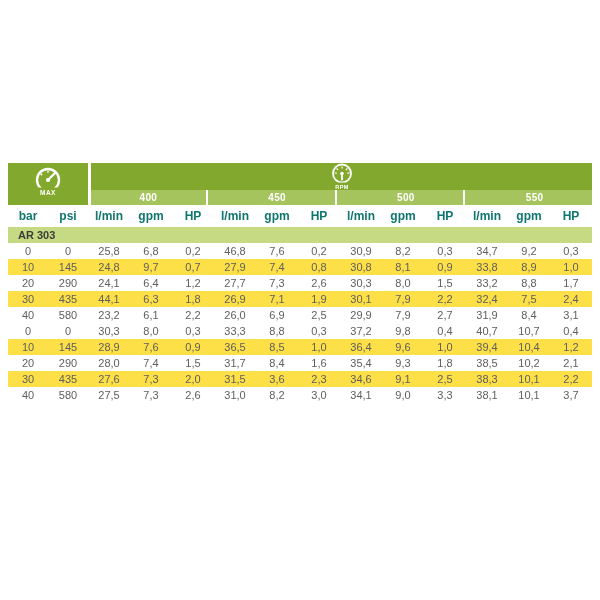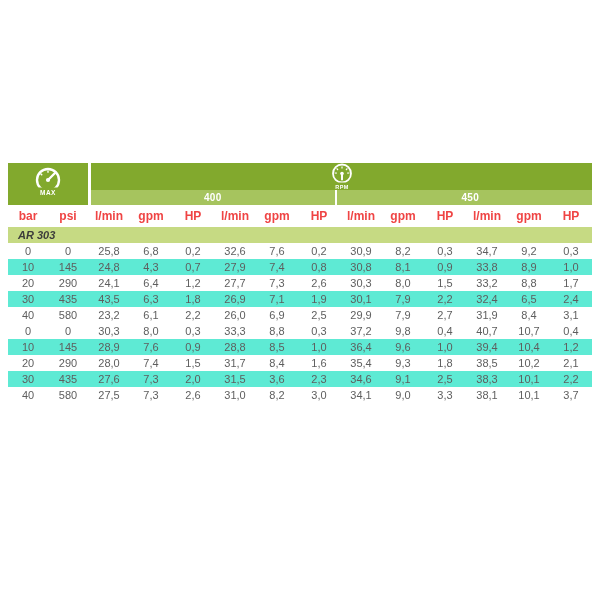--- a/index.html
+++ b/index.html
@@ -13,27 +13,27 @@
             display:flex;align-items:center;justify-content:center;}
   .head-right{flex:1;display:flex;flex-direction:column;min-width:0;}
   .dark-band{height:29px;background:#82a92d;display:flex;align-items:center;justify-content:center;}
   .rpm-band{height:24px;display:flex;}
   .rpm-group{flex:1;background:#a6c45e;color:#ffffff;font-weight:bold;font-size:10px;
              display:flex;align-items:center;justify-content:center;letter-spacing:.3px;}
   .rpm-group + .rpm-group{border-left:2px solid #ffffff;padding-left:12px;}
 
   
   table.spec-table{width:584px;border-collapse:collapse;table-layout:fixed;}
-  .spec-table th{height:22px;font-size:12px;font-weight:bold;color:#ef4444;
+  .spec-table th{height:22px;font-size:12px;font-weight:bold;color:#0f766e;
                  text-align:center;vertical-align:middle;padding:0;background:#ffffff;}
   .spec-table td{height:16px;font-size:11px;color:#5e5e5e;text-align:center;
                  vertical-align:middle;padding:0;background:#ffffff;}
   .spec-table tr.section-row td{background:#c6da83;color:#3c3c3b;font-weight:bold;
-                 text-align:left;padding-left:10px;font-size:11px;font-style:italic;}
-  .spec-table tr.striped td{background:#5eead4;}
+                 text-align:left;padding-left:10px;font-size:11px;}
+  .spec-table tr.striped td{background:#fde047;}
 </style>
 </head>
 <body>
 
 <div class="stage">
   <div class="spec">
 
     <div class="head">
       <div class="max-cell">
         <svg width="32" height="36" viewBox="0 0 32 36">
@@ -57,20 +57,22 @@
             <line x1="21.4" y1="10" x2="19.2" y2="10.2" stroke="#ffffff" stroke-width="1.2"></line>
             <line x1="14" y1="10.5" x2="14" y2="16.5" stroke="#ffffff" stroke-width="2" stroke-linecap="round"></line>
             <circle cx="14" cy="10.5" r="1.8" fill="#ffffff"></circle>
             <rect x="6" y="19.5" width="16" height="7" fill="#82a92d"></rect>
             <text x="14" y="25.5" text-anchor="middle" font-family="Liberation Sans, sans-serif" font-size="5.5" font-weight="bold" fill="#ffffff" letter-spacing="0.4">RPM</text>
           </svg>
         </div>
         <div class="rpm-band">
           <div class="rpm-group">400</div>
           <div class="rpm-group">450</div>
+          <div class="rpm-group">500</div>
+          <div class="rpm-group">550</div>
         </div>
       </div>
     </div>
 
     <table class="spec-table">
       <colgroup>
         <col style="width:40px">
           <col style="width:40px">
         <col>
           <col>
@@ -106,35 +108,35 @@
       <tbody>
           <tr class="section-row">
             <td colspan="14">AR 303</td>
           </tr>
           <tr class="">
             <td>0</td>
             <td>0</td>
             <td>25,8</td>
             <td>6,8</td>
             <td>0,2</td>
-            <td>32,6</td>
+            <td>46,8</td>
             <td>7,6</td>
             <td>0,2</td>
             <td>30,9</td>
             <td>8,2</td>
             <td>0,3</td>
             <td>34,7</td>
             <td>9,2</td>
             <td>0,3</td>
           </tr>
           <tr class="striped">
             <td>10</td>
             <td>145</td>
             <td>24,8</td>
-            <td>4,3</td>
+            <td>9,7</td>
             <td>0,7</td>
             <td>27,9</td>
             <td>7,4</td>
             <td>0,8</td>
             <td>30,8</td>
             <td>8,1</td>
             <td>0,9</td>
             <td>33,8</td>
             <td>8,9</td>
             <td>1,0</td>
@@ -151,31 +153,31 @@
             <td>30,3</td>
             <td>8,0</td>
             <td>1,5</td>
             <td>33,2</td>
             <td>8,8</td>
             <td>1,7</td>
           </tr>
           <tr class="striped">
             <td>30</td>
             <td>435</td>
-            <td>43,5</td>
+            <td>44,1</td>
             <td>6,3</td>
             <td>1,8</td>
             <td>26,9</td>
             <td>7,1</td>
             <td>1,9</td>
             <td>30,1</td>
             <td>7,9</td>
             <td>2,2</td>
             <td>32,4</td>
-            <td>6,5</td>
+            <td>7,5</td>
             <td>2,4</td>
           </tr>
           <tr class="">
             <td>40</td>
             <td>580</td>
             <td>23,2</td>
             <td>6,1</td>
             <td>2,2</td>
             <td>26,0</td>
             <td>6,9</td>
@@ -202,21 +204,21 @@
             <td>40,7</td>
             <td>10,7</td>
             <td>0,4</td>
           </tr>
           <tr class="striped">
             <td>10</td>
             <td>145</td>
             <td>28,9</td>
             <td>7,6</td>
             <td>0,9</td>
-            <td>28,8</td>
+            <td>36,5</td>
             <td>8,5</td>
             <td>1,0</td>
             <td>36,4</td>
             <td>9,6</td>
             <td>1,0</td>
             <td>39,4</td>
             <td>10,4</td>
             <td>1,2</td>
           </tr>
           <tr class="">

